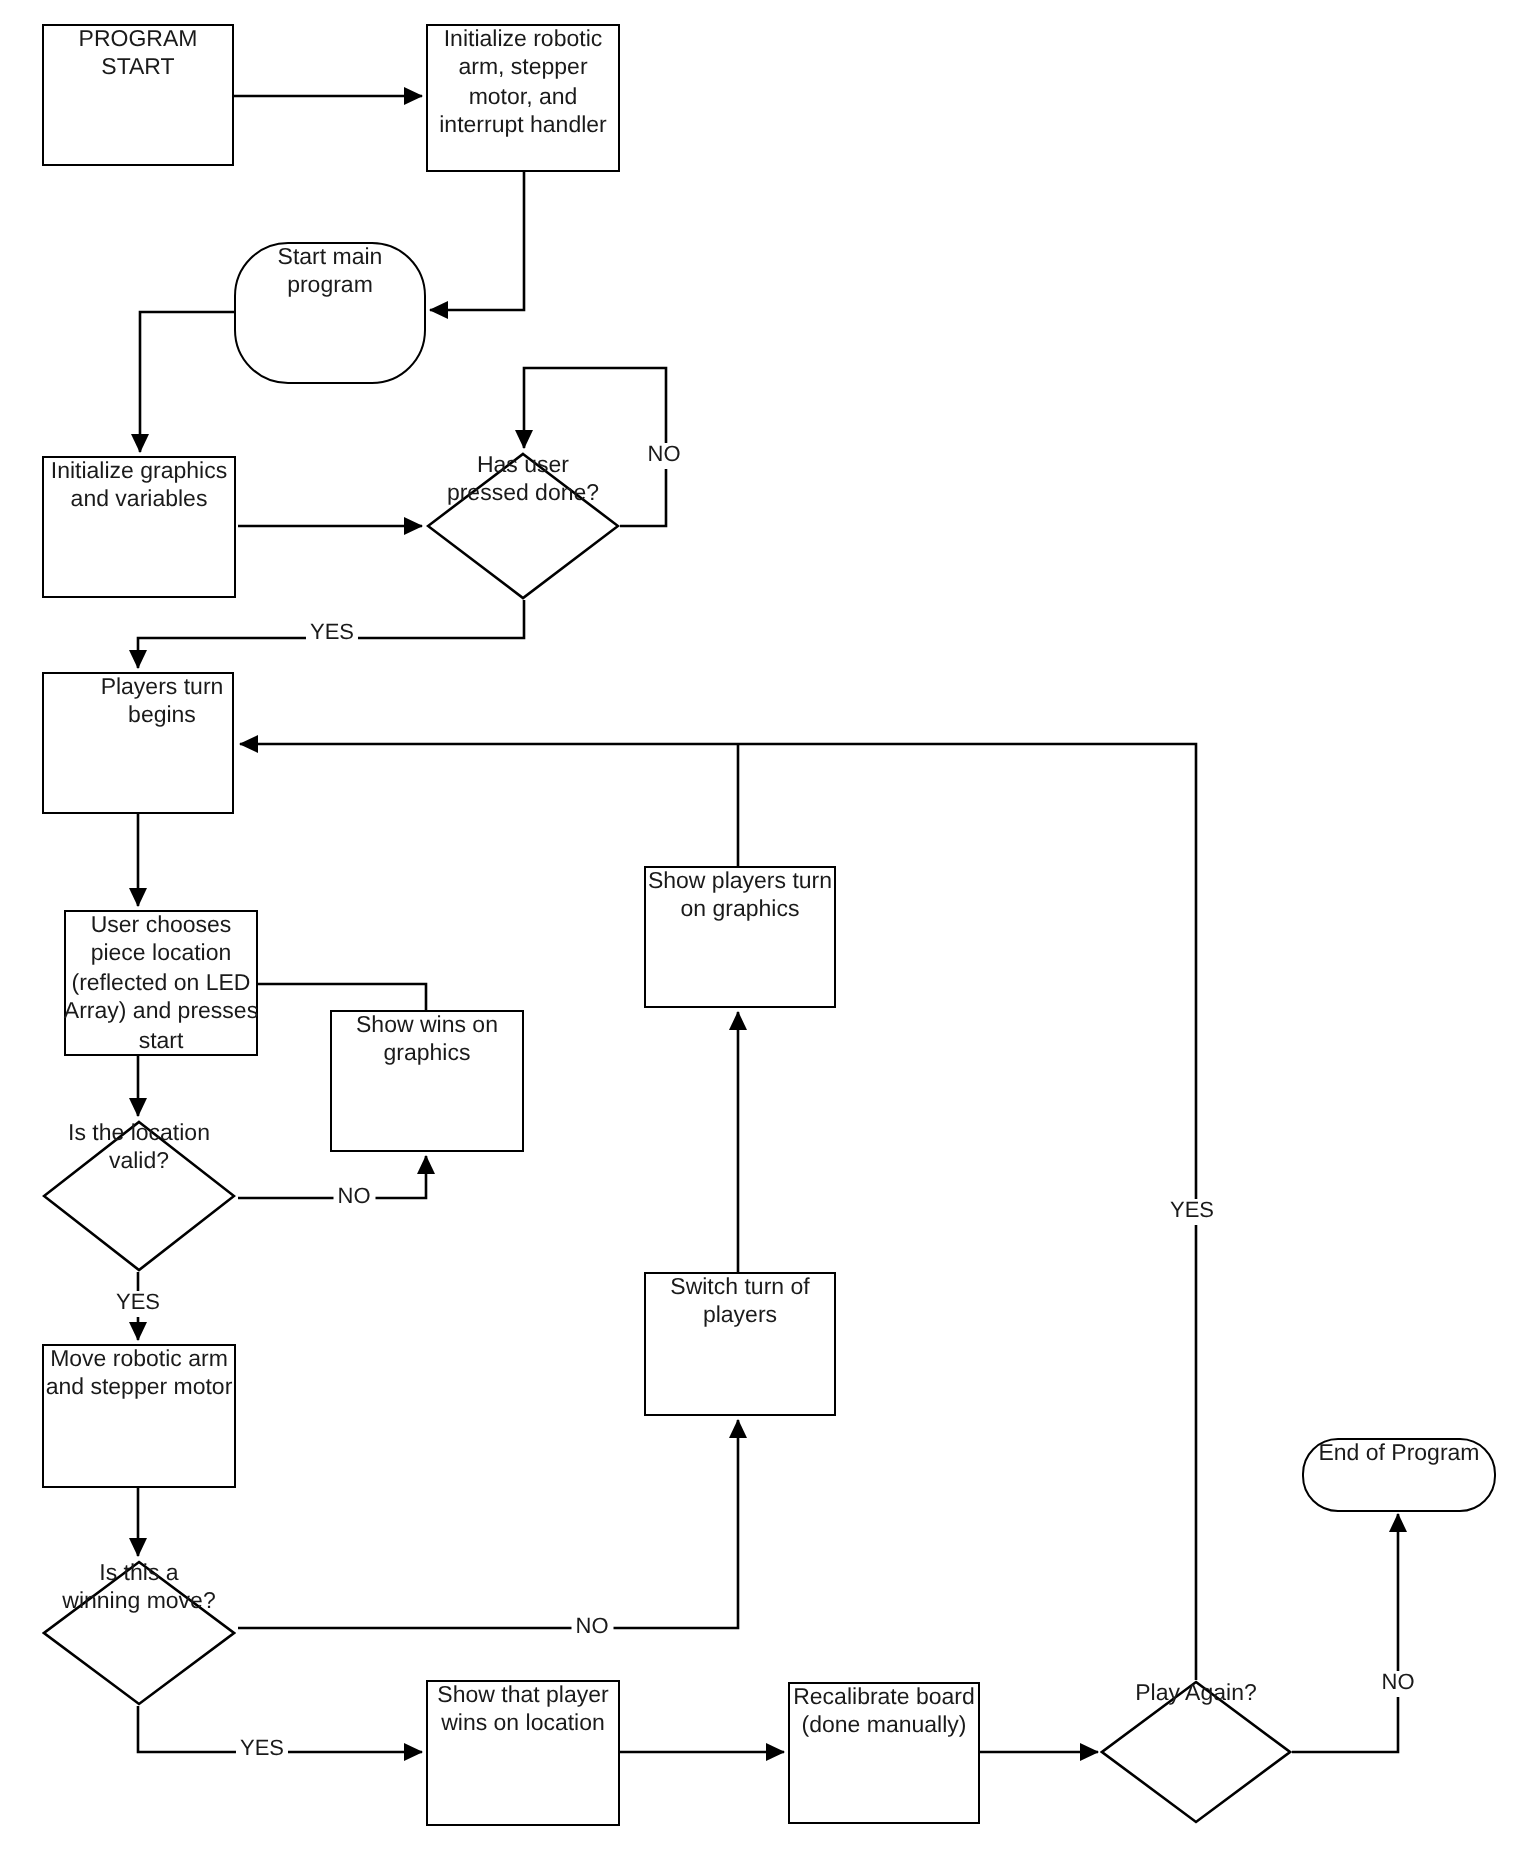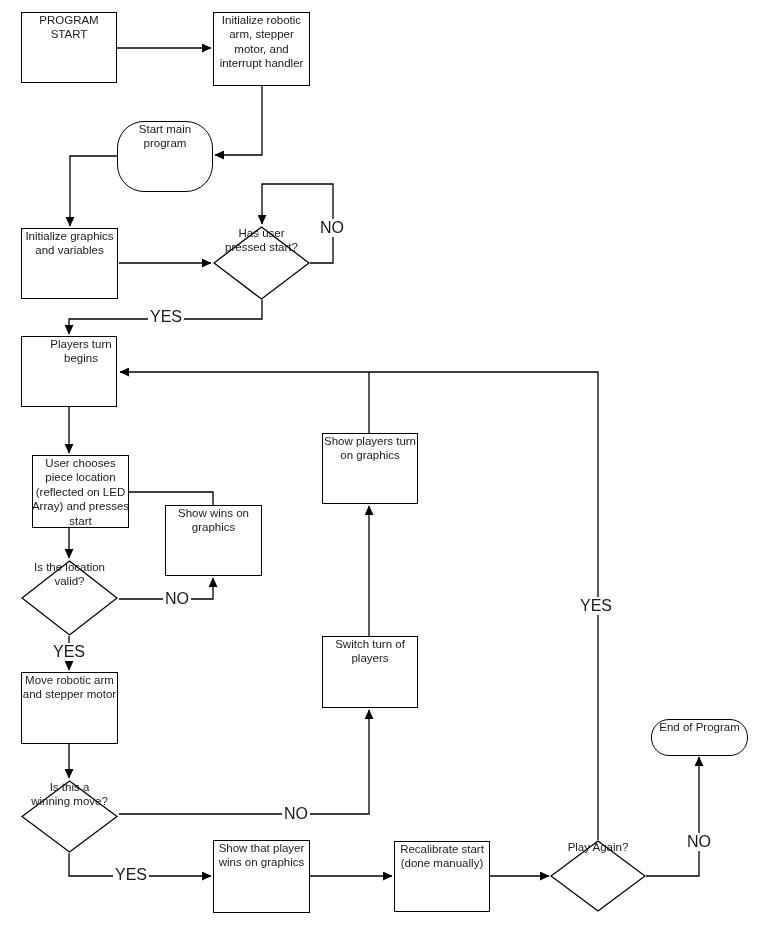--- a/index.html
+++ b/index.html
@@ -49,21 +49,21 @@
     left: 0;
     top: 0;
   }
   .node .label {
     position: relative;
     white-space: pre;
     z-index: 2;
   }
   .edge-label {
     position: absolute;
-    font-size: 16px;
+    font-size: 11px;
     line-height: 1;
     background: #ffffff;
     padding: 1px 2px;
     transform: translate(-50%, -50%);
     z-index: 3;
     color: #1a1a1a;
   }
 </style>
 </head>
 <body>
@@ -140,21 +140,21 @@
   <div class="node process" style="left:21px; top:228px; width:97px; height:71px;">
     <span class="label">Initialize graphics
 and variables</span>
   </div>
 
   <div class="node decision" style="left:213px; top:226px; width:97px; height:74px;">
     <svg width="97" height="74">
       <polygon points="48.5,1 96,37 48.5,73 1,37" fill="#ffffff" stroke="#000000" stroke-width="1.3"></polygon>
     </svg>
     <span class="label">Has user
-pressed start?</span>
+pressed done?</span>
   </div>
 
   <div class="node process" style="left:21px; top:336px; width:96px; height:71px;padding-left:24px;">
     <span class="label">Players turn
 begins</span>
   </div>
 
   <div class="node process" style="left:32px; top:455px; width:97px; height:73px;">
     <span class="label">User chooses
 piece location
@@ -194,25 +194,25 @@
 players</span>
   </div>
 
   <div class="node process" style="left:322px; top:433px; width:96px; height:71px;">
     <span class="label">Show players turn
 on graphics</span>
   </div>
 
   <div class="node process" style="left:213px; top:840px; width:97px; height:73px;">
     <span class="label">Show that player
-wins on graphics</span>
+wins on location</span>
   </div>
 
   <div class="node process" style="left:394px; top:841px; width:96px; height:71px;">
-    <span class="label">Recalibrate start
+    <span class="label">Recalibrate board
 (done manually)</span>
   </div>
 
   <div class="node decision" style="left:550px; top:840px; width:96px; height:72px;">
     <svg width="96" height="72">
       <polygon points="48,1 95,36 48,71 1,36" fill="#ffffff" stroke="#000000" stroke-width="1.3"></polygon>
     </svg>
     <span class="label">Play Again?</span>
   </div>
 

